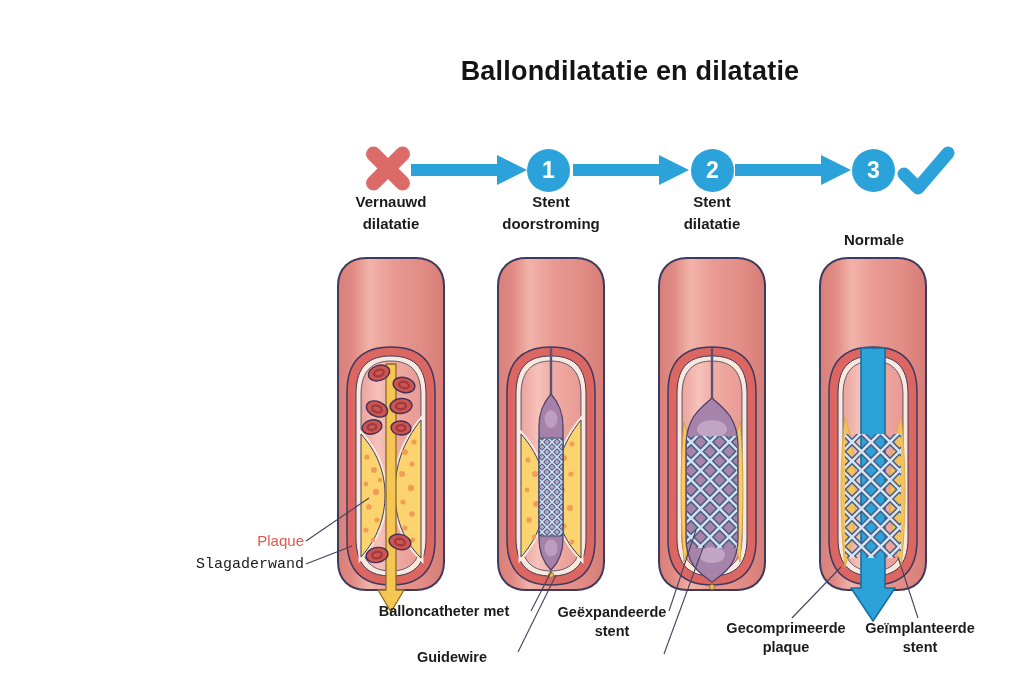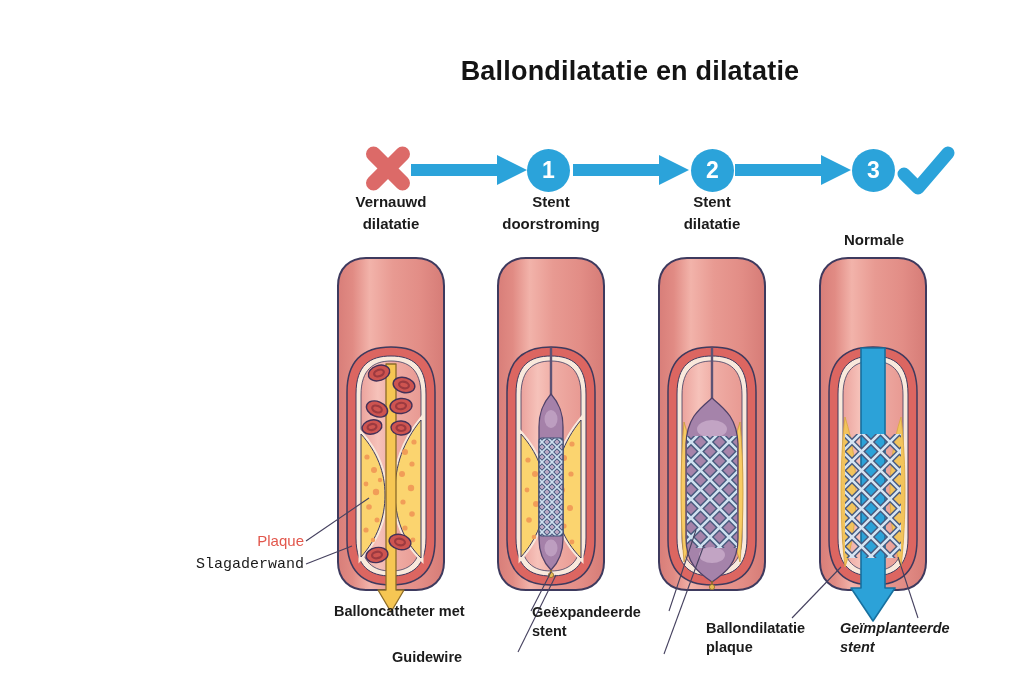--- a/index.html
+++ b/index.html
@@ -12,21 +12,21 @@
               font-size:15px;font-weight:bold;color:#1b1b1b;line-height:22px;}
   .badge{position:absolute;top:149px;width:43px;height:43px;border-radius:50%;
          background:#2ba3da;color:#ffffff;font-size:23px;font-weight:bold;
          text-align:center;line-height:43px;}
   .xmark{position:absolute;left:362px;top:143px;width:52px;height:52px;}
   .xmark span{position:absolute;left:-2px;top:18px;width:56px;height:15px;
               border-radius:8px;background:#dc6a68;}
   .xmark .b1{transform:rotate(45deg);}
   .xmark .b2{transform:rotate(-45deg);}
   .anno{position:absolute;font-size:14.5px;font-weight:bold;color:#1b1b1b;
-        text-align:left;line-height:19px;}
+        text-align:center;line-height:19px;}
   .anno.light{font-weight:normal;font-size:15px;text-align:right;line-height:18px;}
   .plaque-red{color:#e2574c;}
   .overlay{position:absolute;left:0;top:0;pointer-events:none;}
 </style>
 </head>
 <body>
 
 <div class="page">
 
   <div class="title">Ballondilatatie en dilatatie</div>
@@ -289,29 +289,29 @@
       <line x1="918" y1="618" x2="898" y2="557"></line>
     </g>
   </svg>
 
   <div class="anno light plaque-red" style="left:154px;top:532px;width:150px;">Plaque</div>
   <div class="anno light" style="left:124px;top:556px;width:180px;font-family:Liberation Mono, monospace;">Slagaderwand</div>
 
   <div class="anno" style="left:334px;top:602px;width:220px;">
     <div>Balloncatheter met</div>
   </div>
-  <div class="anno" style="left:392px;top:648px;width:120px;text-align:left;">Guidewire</div>
+  <div class="anno" style="left:392px;top:648px;width:120px;text-align:center;">Guidewire</div>
 
   <div class="anno" style="left:532px;top:603px;width:160px;">
     <div>Geëxpandeerde</div>
     <div>stent</div>
   </div>
 
   <div class="anno" style="left:706px;top:619px;width:160px;">
-    <div>Ballondilatatie</div>
+    <div>Gecomprimeerde</div>
     <div>plaque</div>
   </div>
-  <div class="anno" style="left:840px;top:619px;width:160px;font-style:italic;">
+  <div class="anno" style="left:840px;top:619px;width:160px;">
     <div>Geïmplanteerde</div>
     <div>stent</div>
   </div>
 
 </div>
 
 </body></html>

